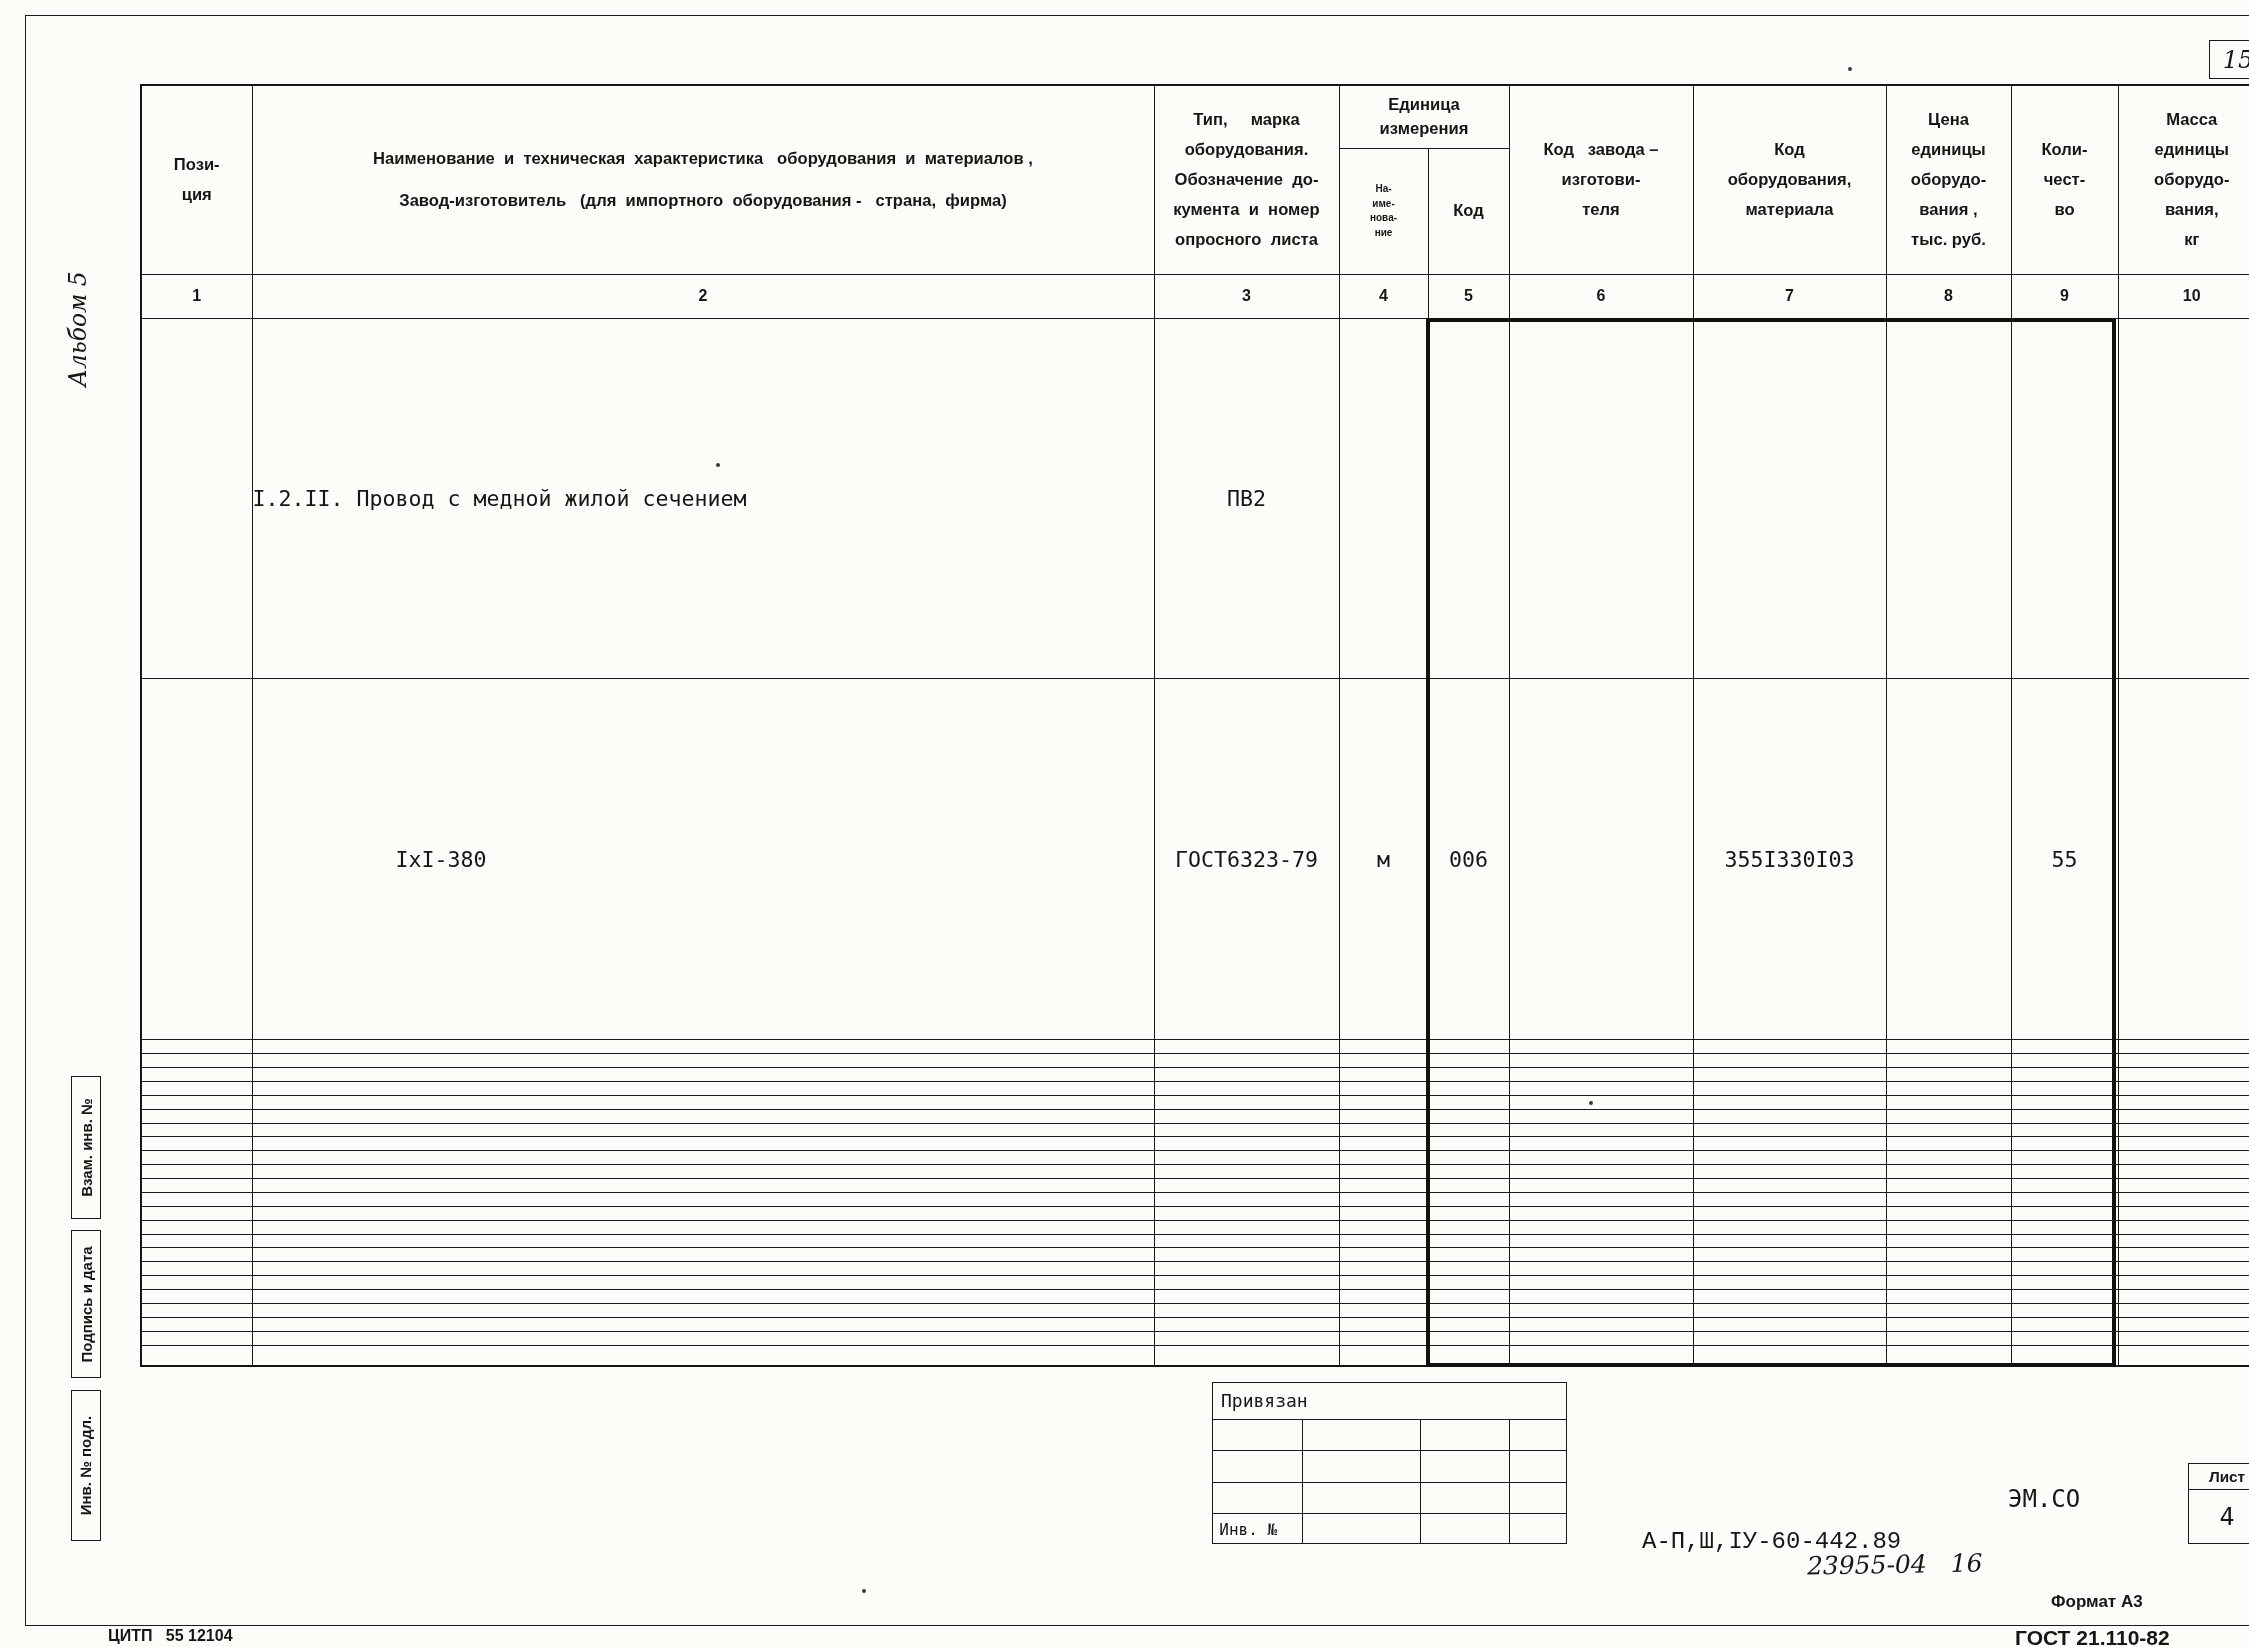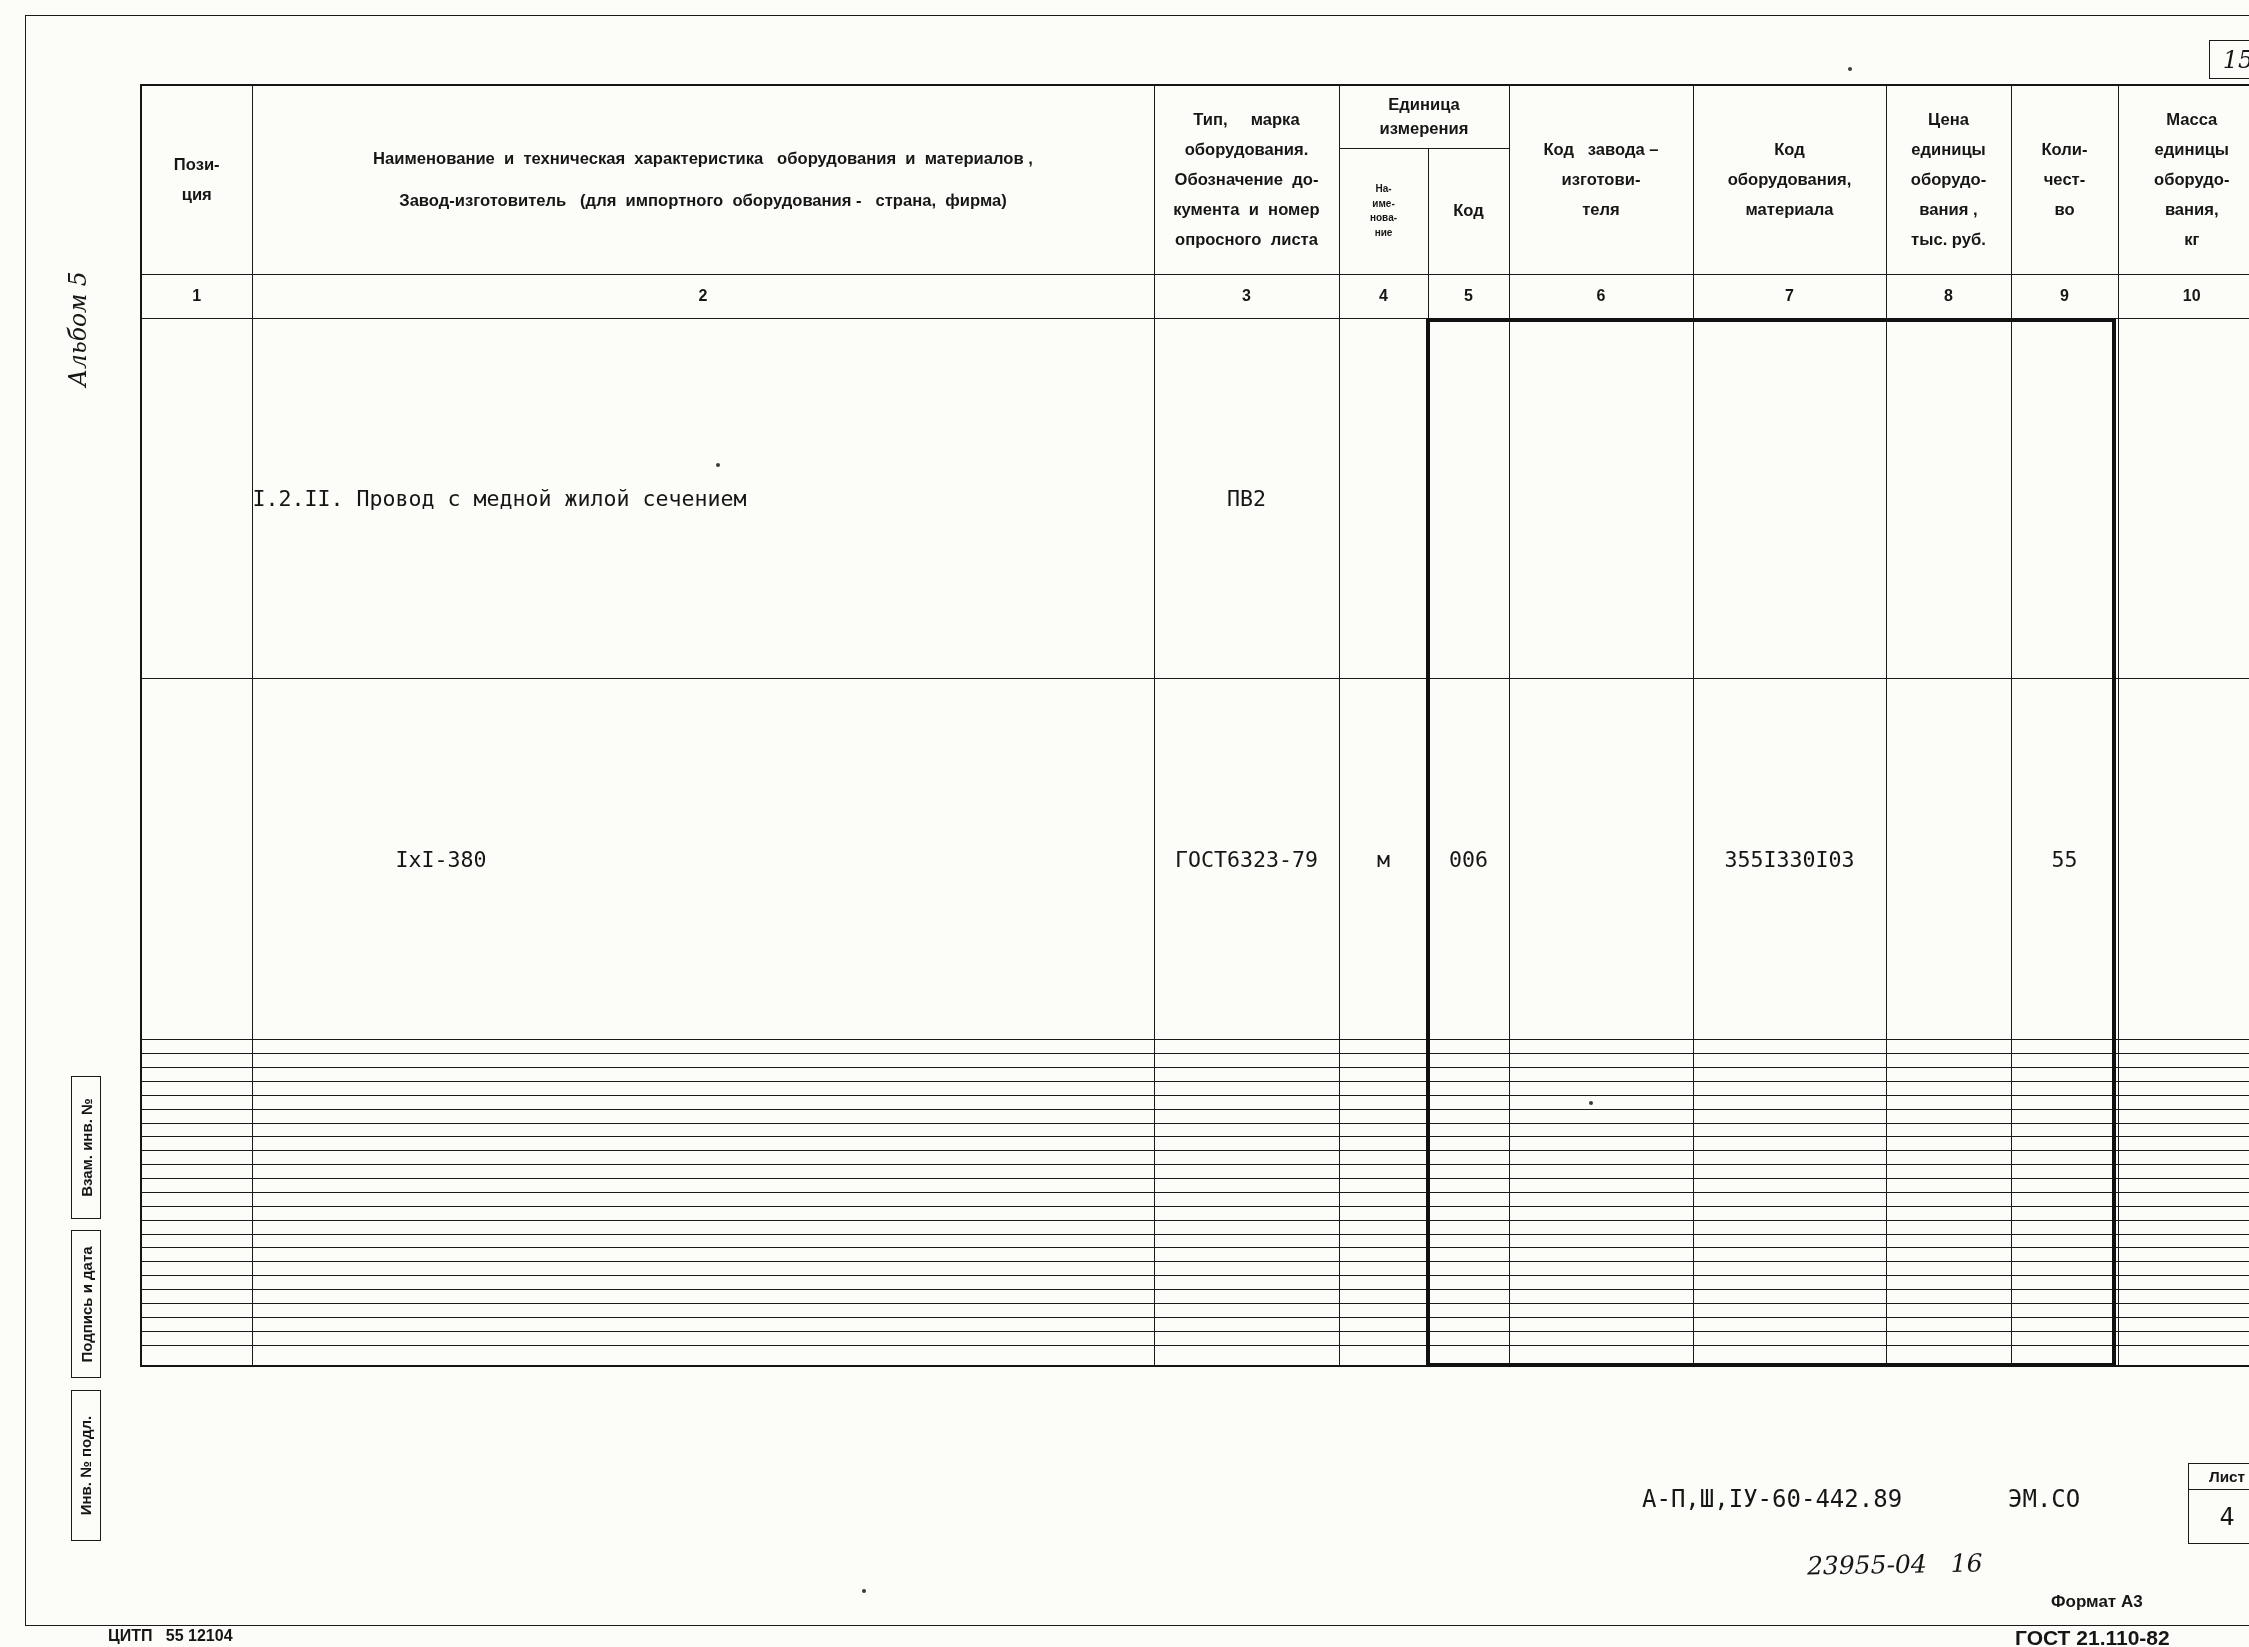--- a/index.html
+++ b/index.html
@@ -77,21 +77,21 @@
     font-family:"DejaVu Sans Mono", monospace; font-size:18px;
   }
   .privy-inv {
     position:absolute; bottom:4.5px; left:6.3px;
     font-family:"DejaVu Sans Mono", monospace; font-size:16px;
   }
   .docnum, .doccode {
     position:absolute; font-family:"DejaVu Sans Mono", monospace; font-size:24px;
     white-space:nowrap;
   }
-  .docnum { left:1642px; top:1485px; }
+  .docnum { left:1642px; top:1528px;font-family:Liberation Mono, monospace; }
   .doccode { left:2008px; top:1485px; }
   .listbox {
     position:absolute; left:2188px; top:1463px; width:78px; height:81px;
     border:1.3px solid #1a1a1a;
   }
   .list-label {
     height:26px; border-bottom:1.3px solid #1a1a1a;
     display:flex; align-items:center; justify-content:center;
     font-size:15.3px; font-weight:bold;
   }
@@ -499,20 +499,31 @@
           <td></td>
           <td></td>
           <td></td>
           <td></td>
         </tr>
       </tbody>
   </table>
 
   <div class="heavy-box"></div>
 
+  <div class="privy">
+    <div class="privy-label">Привязан</div>
+    <div class="ph" style="top:36px"></div>
+    <div class="ph" style="top:67px"></div>
+    <div class="ph" style="top:99px"></div>
+    <div class="ph" style="top:130px"></div>
+    <div class="pv" style="left:89px"></div>
+    <div class="pv" style="left:207px"></div>
+    <div class="pv" style="left:296px"></div>
+    <div class="privy-inv">Инв. №</div>
+  </div>
 
   <div class="docnum">А-П,Ш,IУ-60-442.89</div>
   <div class="doccode">ЭМ.СО</div>
 
   <div class="listbox">
     <div class="list-label">Лист</div>
     <div class="list-num">4</div>
   </div>
 
   <div class="hand-code">23955-04   16</div>

